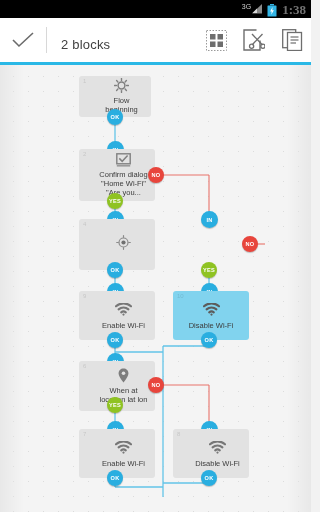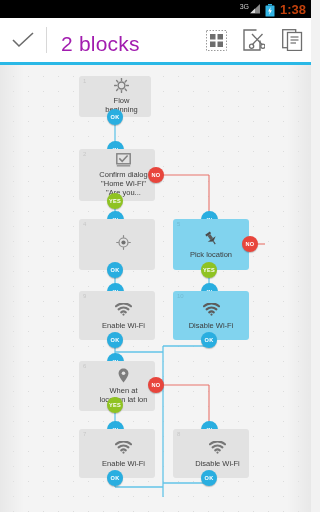--- a/index.html
+++ b/index.html
@@ -14,31 +14,31 @@
   
   .statusbar{
     position:absolute;top:0;left:0;width:311px;height:18px;
     background:#000;display:flex;align-items:center;justify-content:flex-end;
     padding-right:5px;box-sizing:border-box;
   }
   .sb-3g{color:#cfcfcf;font-size:7px;line-height:7px;margin-right:1px;align-self:flex-start;margin-top:3px;}
   .sb-sig{width:11px;height:10px;margin-right:4px;position:relative;}
   .sb-sig svg{display:block;}
   .sb-batt{width:10px;height:13px;margin-right:5px;position:relative;}
-  .sb-time{color:#c2410c;font-size:13px;font-weight:bold;letter-spacing:0px;line-height:13px;}
+  .sb-time{color:#737373;font-size:13px;font-weight:bold;letter-spacing:0px;line-height:13px;font-family:Liberation Serif, serif;}
 
   
   .actionbar{
     position:absolute;top:18px;left:0;width:311px;height:44px;
     background:#ffffff;display:flex;align-items:center;box-sizing:border-box;
   }
   .ab-check{width:46px;height:44px;display:flex;align-items:center;justify-content:center;}
   .ab-divider{width:1px;height:26px;background:#d8d8d8;}
   .ab-title{
-    flex:1;font-size:21px;color:#a21caf;padding-left:14px;letter-spacing:0.2px;margin-top:8px;
+    flex:1;font-size:13px;color:#404040;padding-left:14px;letter-spacing:0.2px;margin-top:8px;
   }
   .ab-icon{width:38px;height:44px;display:flex;align-items:center;justify-content:center;}
   .ab-accent{
     position:absolute;top:62px;left:0;width:311px;height:3px;background:#2ab8e6;
   }
 
   
   .canvas{
     position:absolute;top:65px;left:0;width:311px;height:447px;overflow:hidden;
     background-color:#f4f4f4;
@@ -247,34 +247,20 @@
               <line x1="7.5" y1="12.7" x2="7.5" y2="14.3"></line>
             <line x1="0.7" y1="7.5" x2="2.3" y2="7.5"></line>
               <line x1="12.7" y1="7.5" x2="14.3" y2="7.5"></line>
           </g>
         </svg>
       </span>
     </div>
     <div class="badge ok" style="left:107px;top:197px;">OK</div>
 
     <div class="badge in" style="left:201px;top:146px;">IN</div>
-    <div class="block sel" style="left:173px;top:154px;width:76px;height:51px;">
-      <span class="blk-num">5</span>
-      <span class="blk-icon">
-        <svg width="16" height="15" viewBox="0 0 16 15">
-          <g transform="rotate(-35 8 7)">
-            <rect x="5.2" y="1" width="5.6" height="2.2" fill="#4a4a4a"></rect>
-            <rect x="6.4" y="3.2" width="3.2" height="5" fill="#5c5c5c"></rect>
-            <polygon points="3.2,8.2 12.8,8.2 8,11.2" fill="#4a4a4a"></polygon>
-            <line x1="8" y1="11.2" x2="8" y2="14.4" stroke="#4a4a4a" stroke-width="1.1"></line>
-          </g>
-        </svg>
-      </span>
-      <span class="blk-label">Pick location</span>
-    </div>
     <div class="badge no" style="left:242px;top:171px;">NO</div>
     <div class="badge yes" style="left:201px;top:197px;">YES</div>
 
     <div class="badge in" style="left:107px;top:218px;">IN</div>
     <div class="block gray" style="left:79px;top:226px;width:76px;height:49px;">
       <span class="blk-num">9</span>
       <span class="blk-icon">
         <svg width="17" height="13" viewBox="0 0 17 13">
           <path d="M1 3.3 A11 11 0 0 1 16 3.3" fill="none" stroke="#777" stroke-width="2.1" stroke-linecap="round"></path>
           <path d="M3.6 6.4 A7.3 7.3 0 0 1 13.4 6.4" fill="none" stroke="#777" stroke-width="2.1" stroke-linecap="round"></path>

